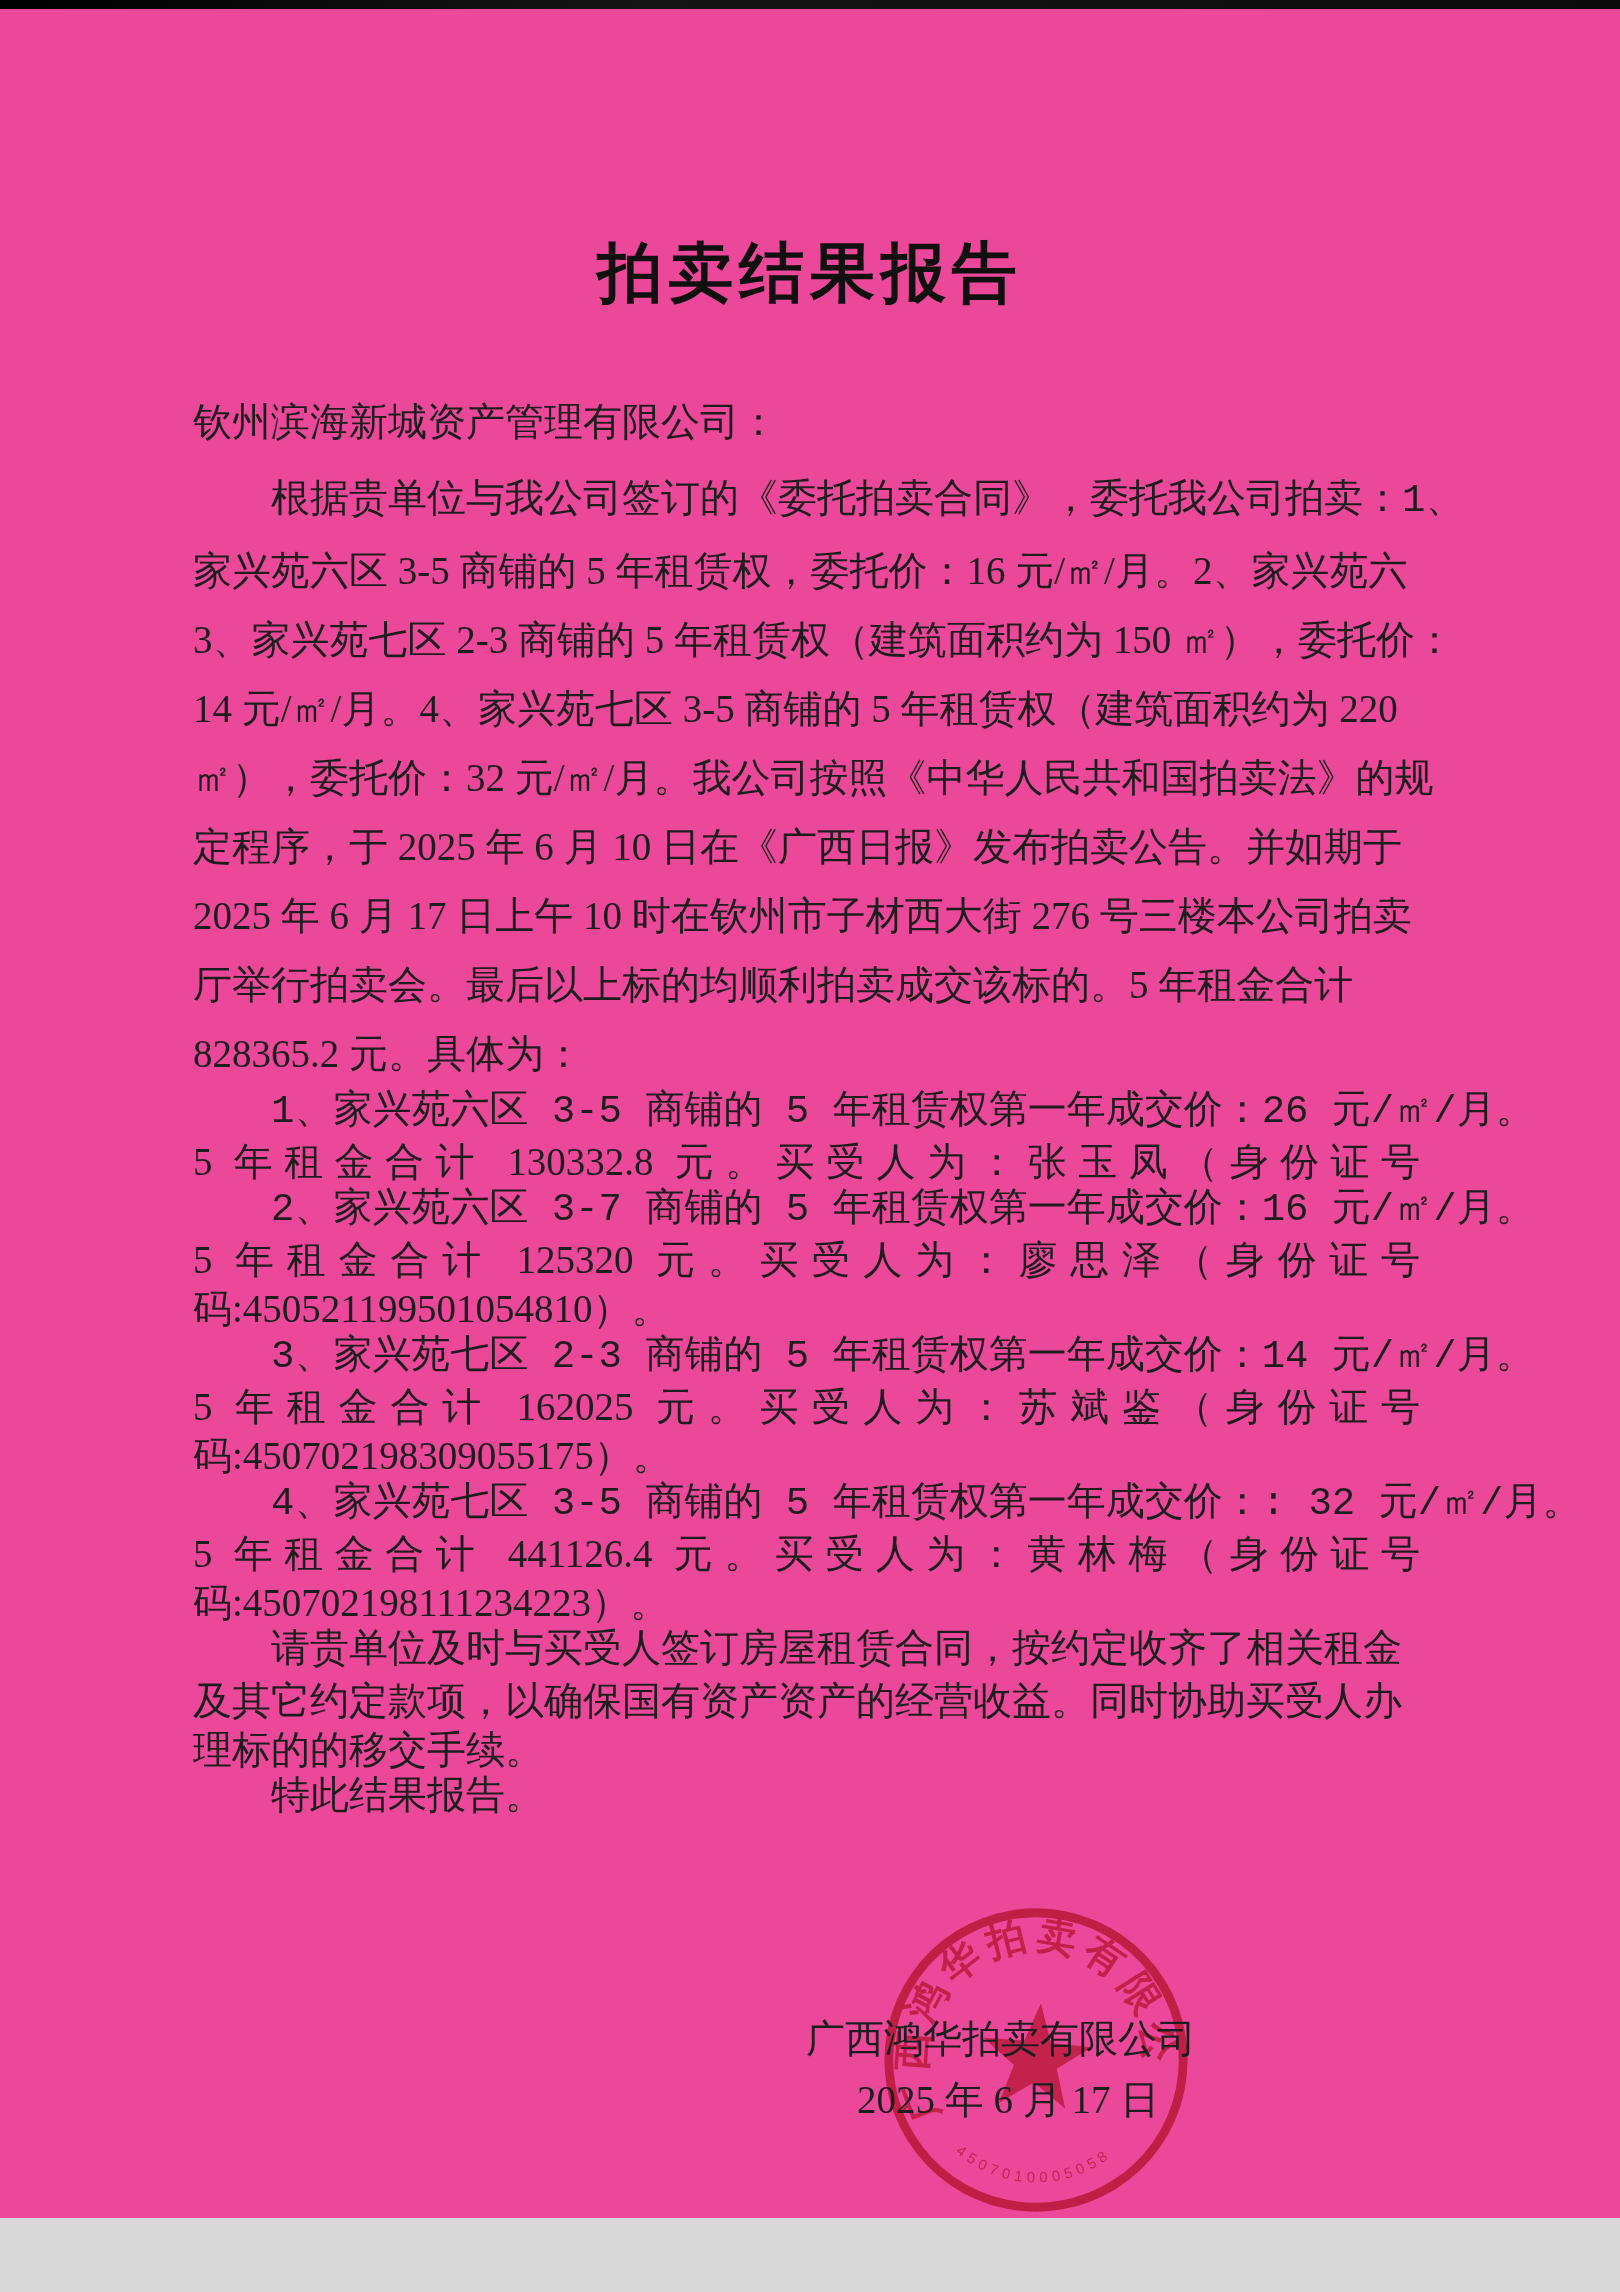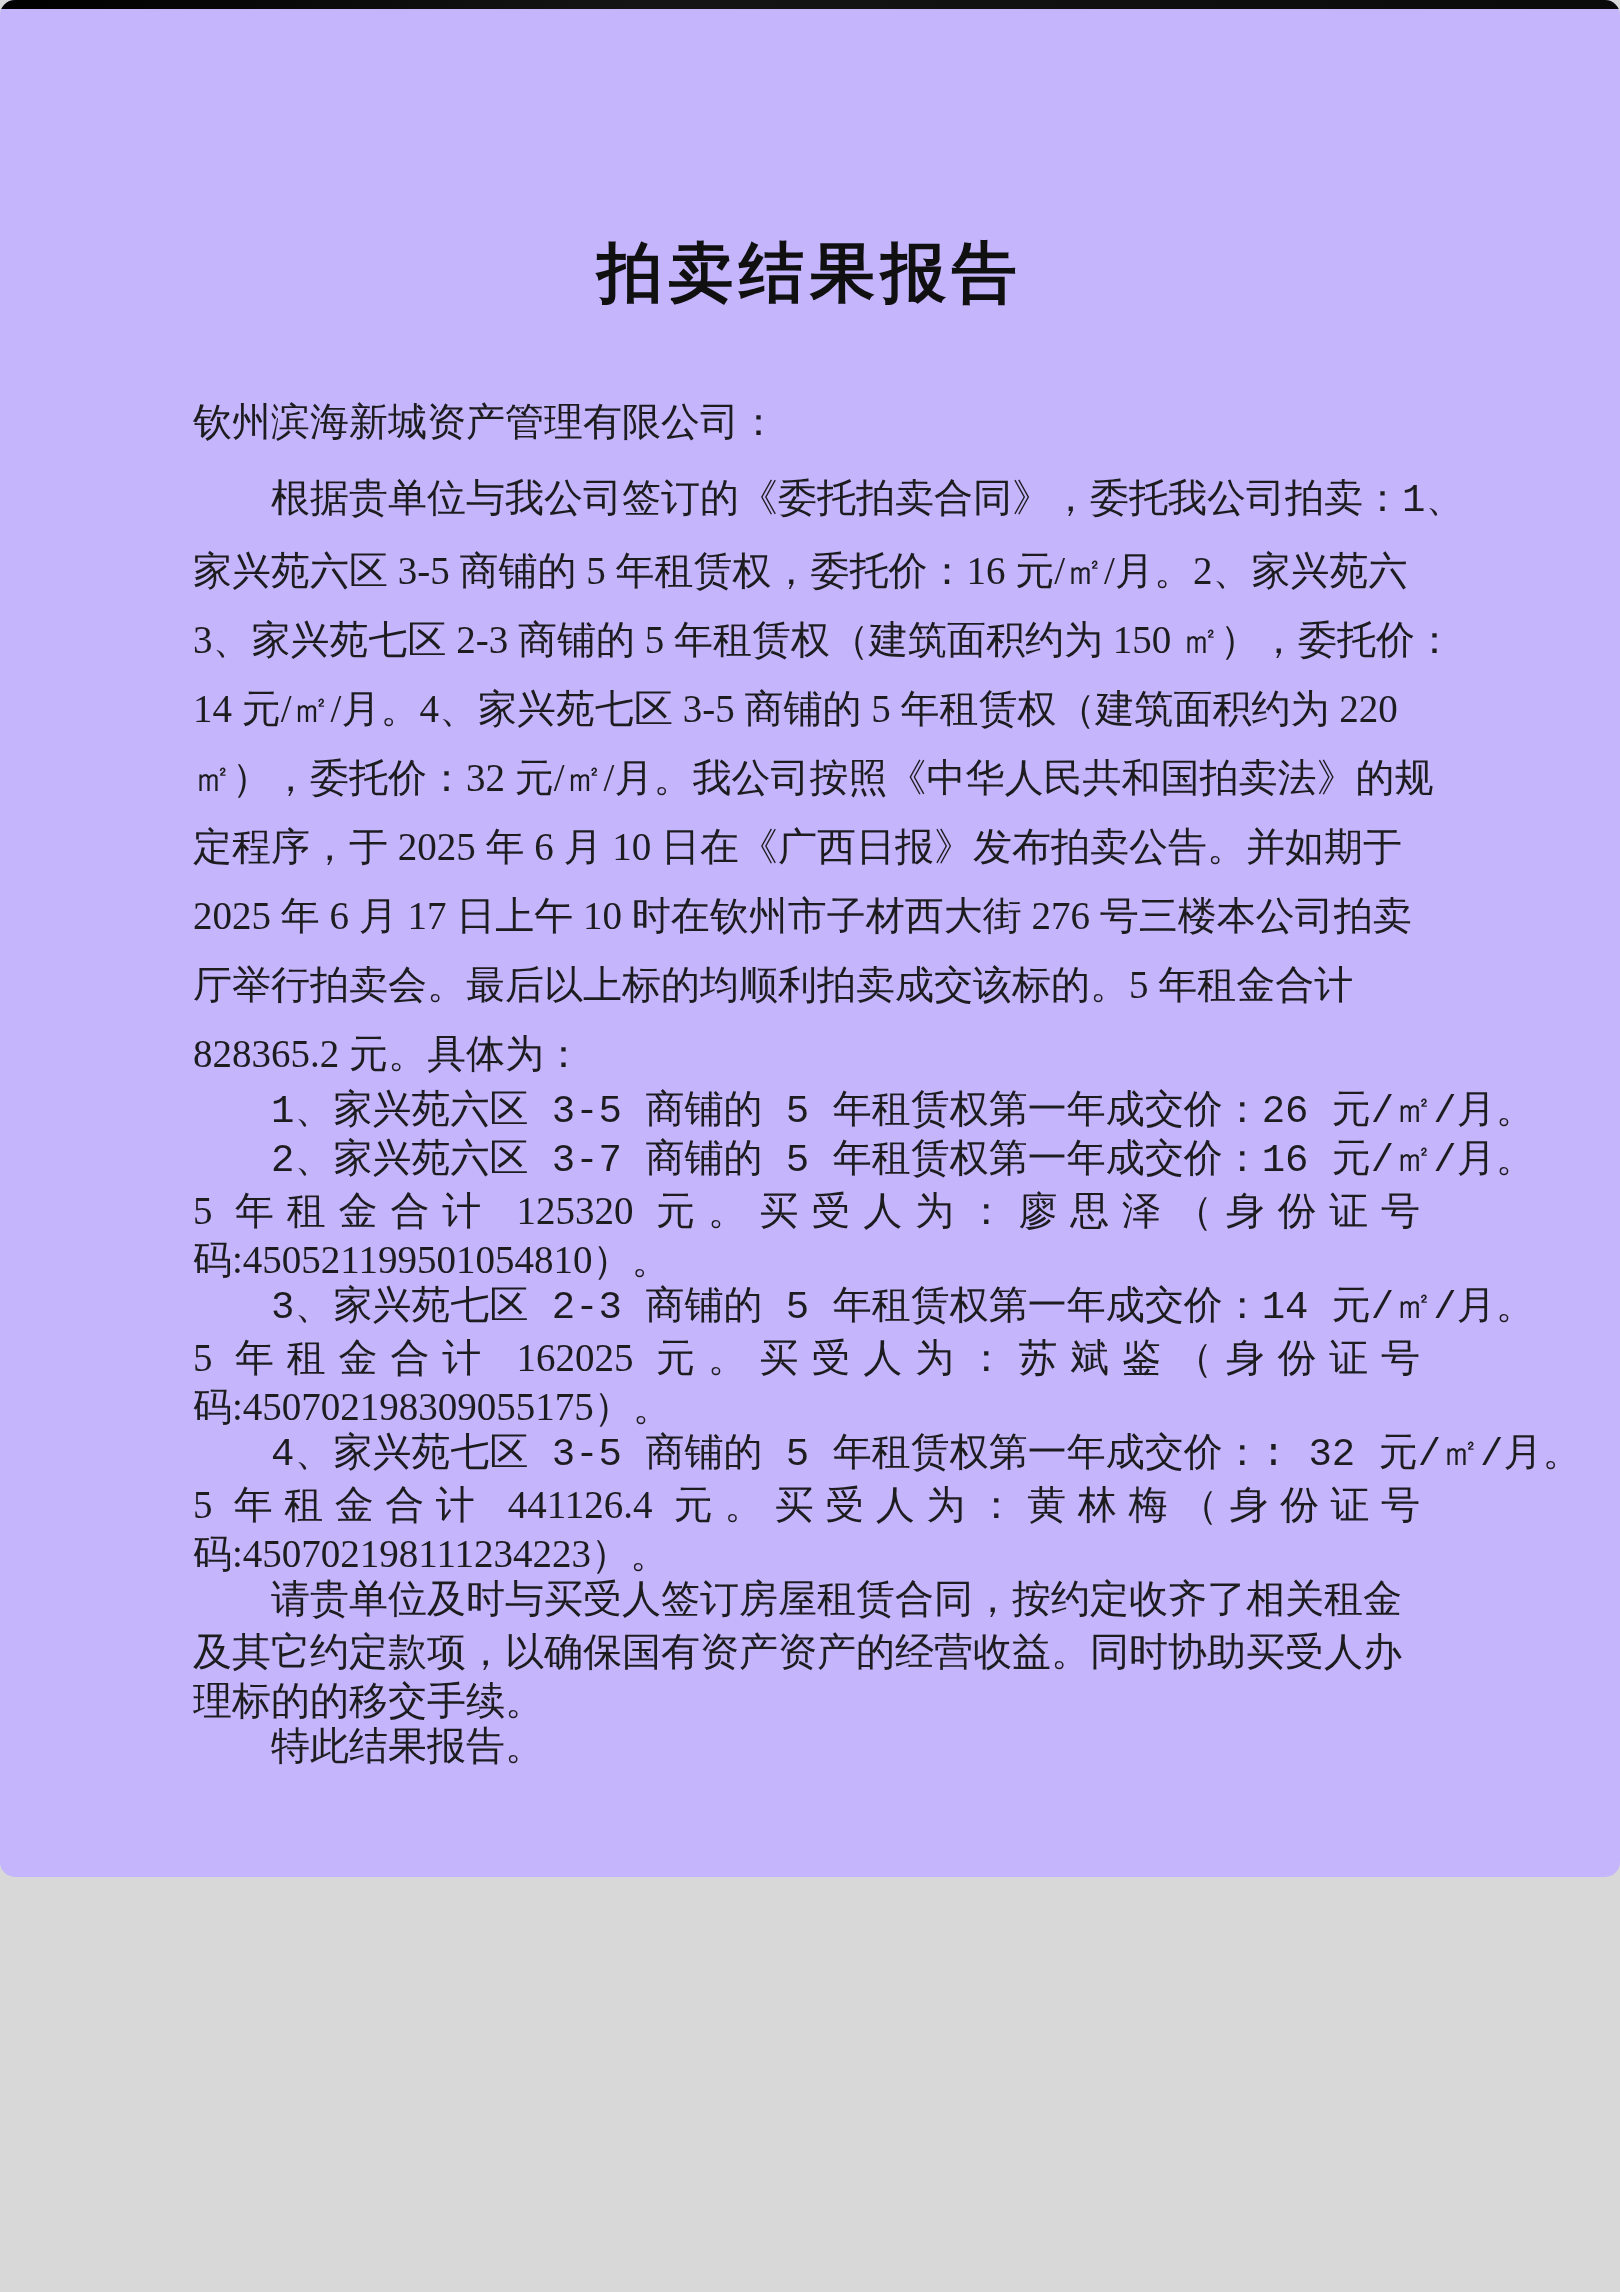--- a/index.html
+++ b/index.html
@@ -1,23 +1,22 @@
 <!DOCTYPE html>
 <html><head>
 <meta charset="utf-8">
 <style>
   html,body{margin:0;padding:0;background:#d8d8d8;}
   .page{
     position:relative;
-    width:1620px;height:1877px;
-    background:#c4b5fd;
+    width:1620px;height:2218px;
+    background:#ec4899;
     font-family:"Liberation Serif","DejaVu Serif",serif;
     color:#1d1d1f;
     overflow:hidden;
-    border-radius:15px;
   }
   .scan-edge{
     position:absolute;top:0;left:0;right:0;height:8.8px;
     background:linear-gradient(90deg,#000 0%,#151515 40%,#0a0a0a 100%);
   }
   .title{
     position:absolute;top:229px;left:0;width:100%;
     margin:0;text-align:center;
     font-family:"Liberation Sans","DejaVu Sans",sans-serif;
     font-weight:700;font-size:65px;letter-spacing:5.9px;color:#101010;
@@ -75,20 +74,21 @@
       <div class="line p indent nw">根据贵单位与我公司签订的《委托拍卖合同》，委托我公司拍卖：1、</div>
       <div class="line p nw">家兴苑六区 3-5 商铺的 5 年租赁权，委托价：16 元/㎡/月。2、家兴苑六</div>
       <div class="line p nw">3、家兴苑七区 2-3 商铺的 5 年租赁权（建筑面积约为 150 ㎡），委托价：</div>
       <div class="line p nw">14 元/㎡/月。4、家兴苑七区 3-5 商铺的 5 年租赁权（建筑面积约为 220</div>
       <div class="line p nw">㎡），委托价：32 元/㎡/月。我公司按照《中华人民共和国拍卖法》的规</div>
       <div class="line p nw">定程序，于 2025 年 6 月 10 日在《广西日报》发布拍卖公告。并如期于</div>
       <div class="line p nw">2025 年 6 月 17 日上午 10 时在钦州市子材西大街 276 号三楼本公司拍卖</div>
       <div class="line p nw">厅举行拍卖会。最后以上标的均顺利拍卖成交该标的。5 年租金合计</div>
       <div class="line p nw">828365.2 元。具体为：</div>
       <div class="line i indent nw">1、家兴苑六区 3-5 商铺的 5 年租赁权第一年成交价：26 元/㎡/月。</div>
+      <div class="line i justify">5 年租金合计 130332.8 元。买受人为：张玉凤（身份证号</div>
       <div class="line i indent nw">2、家兴苑六区 3-7 商铺的 5 年租赁权第一年成交价：16 元/㎡/月。</div>
       <div class="line i justify">5 年租金合计 125320 元。买受人为：廖思泽（身份证号</div>
       <div class="line i nw">码:450521199501054810）。</div>
       <div class="line i indent nw">3、家兴苑七区 2-3 商铺的 5 年租赁权第一年成交价：14 元/㎡/月。</div>
       <div class="line i justify">5 年租金合计 162025 元。买受人为：苏斌鉴（身份证号</div>
       <div class="line i nw">码:450702198309055175）。</div>
       <div class="line i indent nw">4、家兴苑七区 3-5 商铺的 5 年租赁权第一年成交价：: 32 元/㎡/月。</div>
       <div class="line i justify">5 年租金合计 441126.4 元。买受人为：黄林梅（身份证号</div>
       <div class="line i nw">码:450702198111234223）。</div>
       <div class="line i indent nw">请贵单位及时与买受人签订房屋租赁合同，按约定收齐了相关租金</div>

